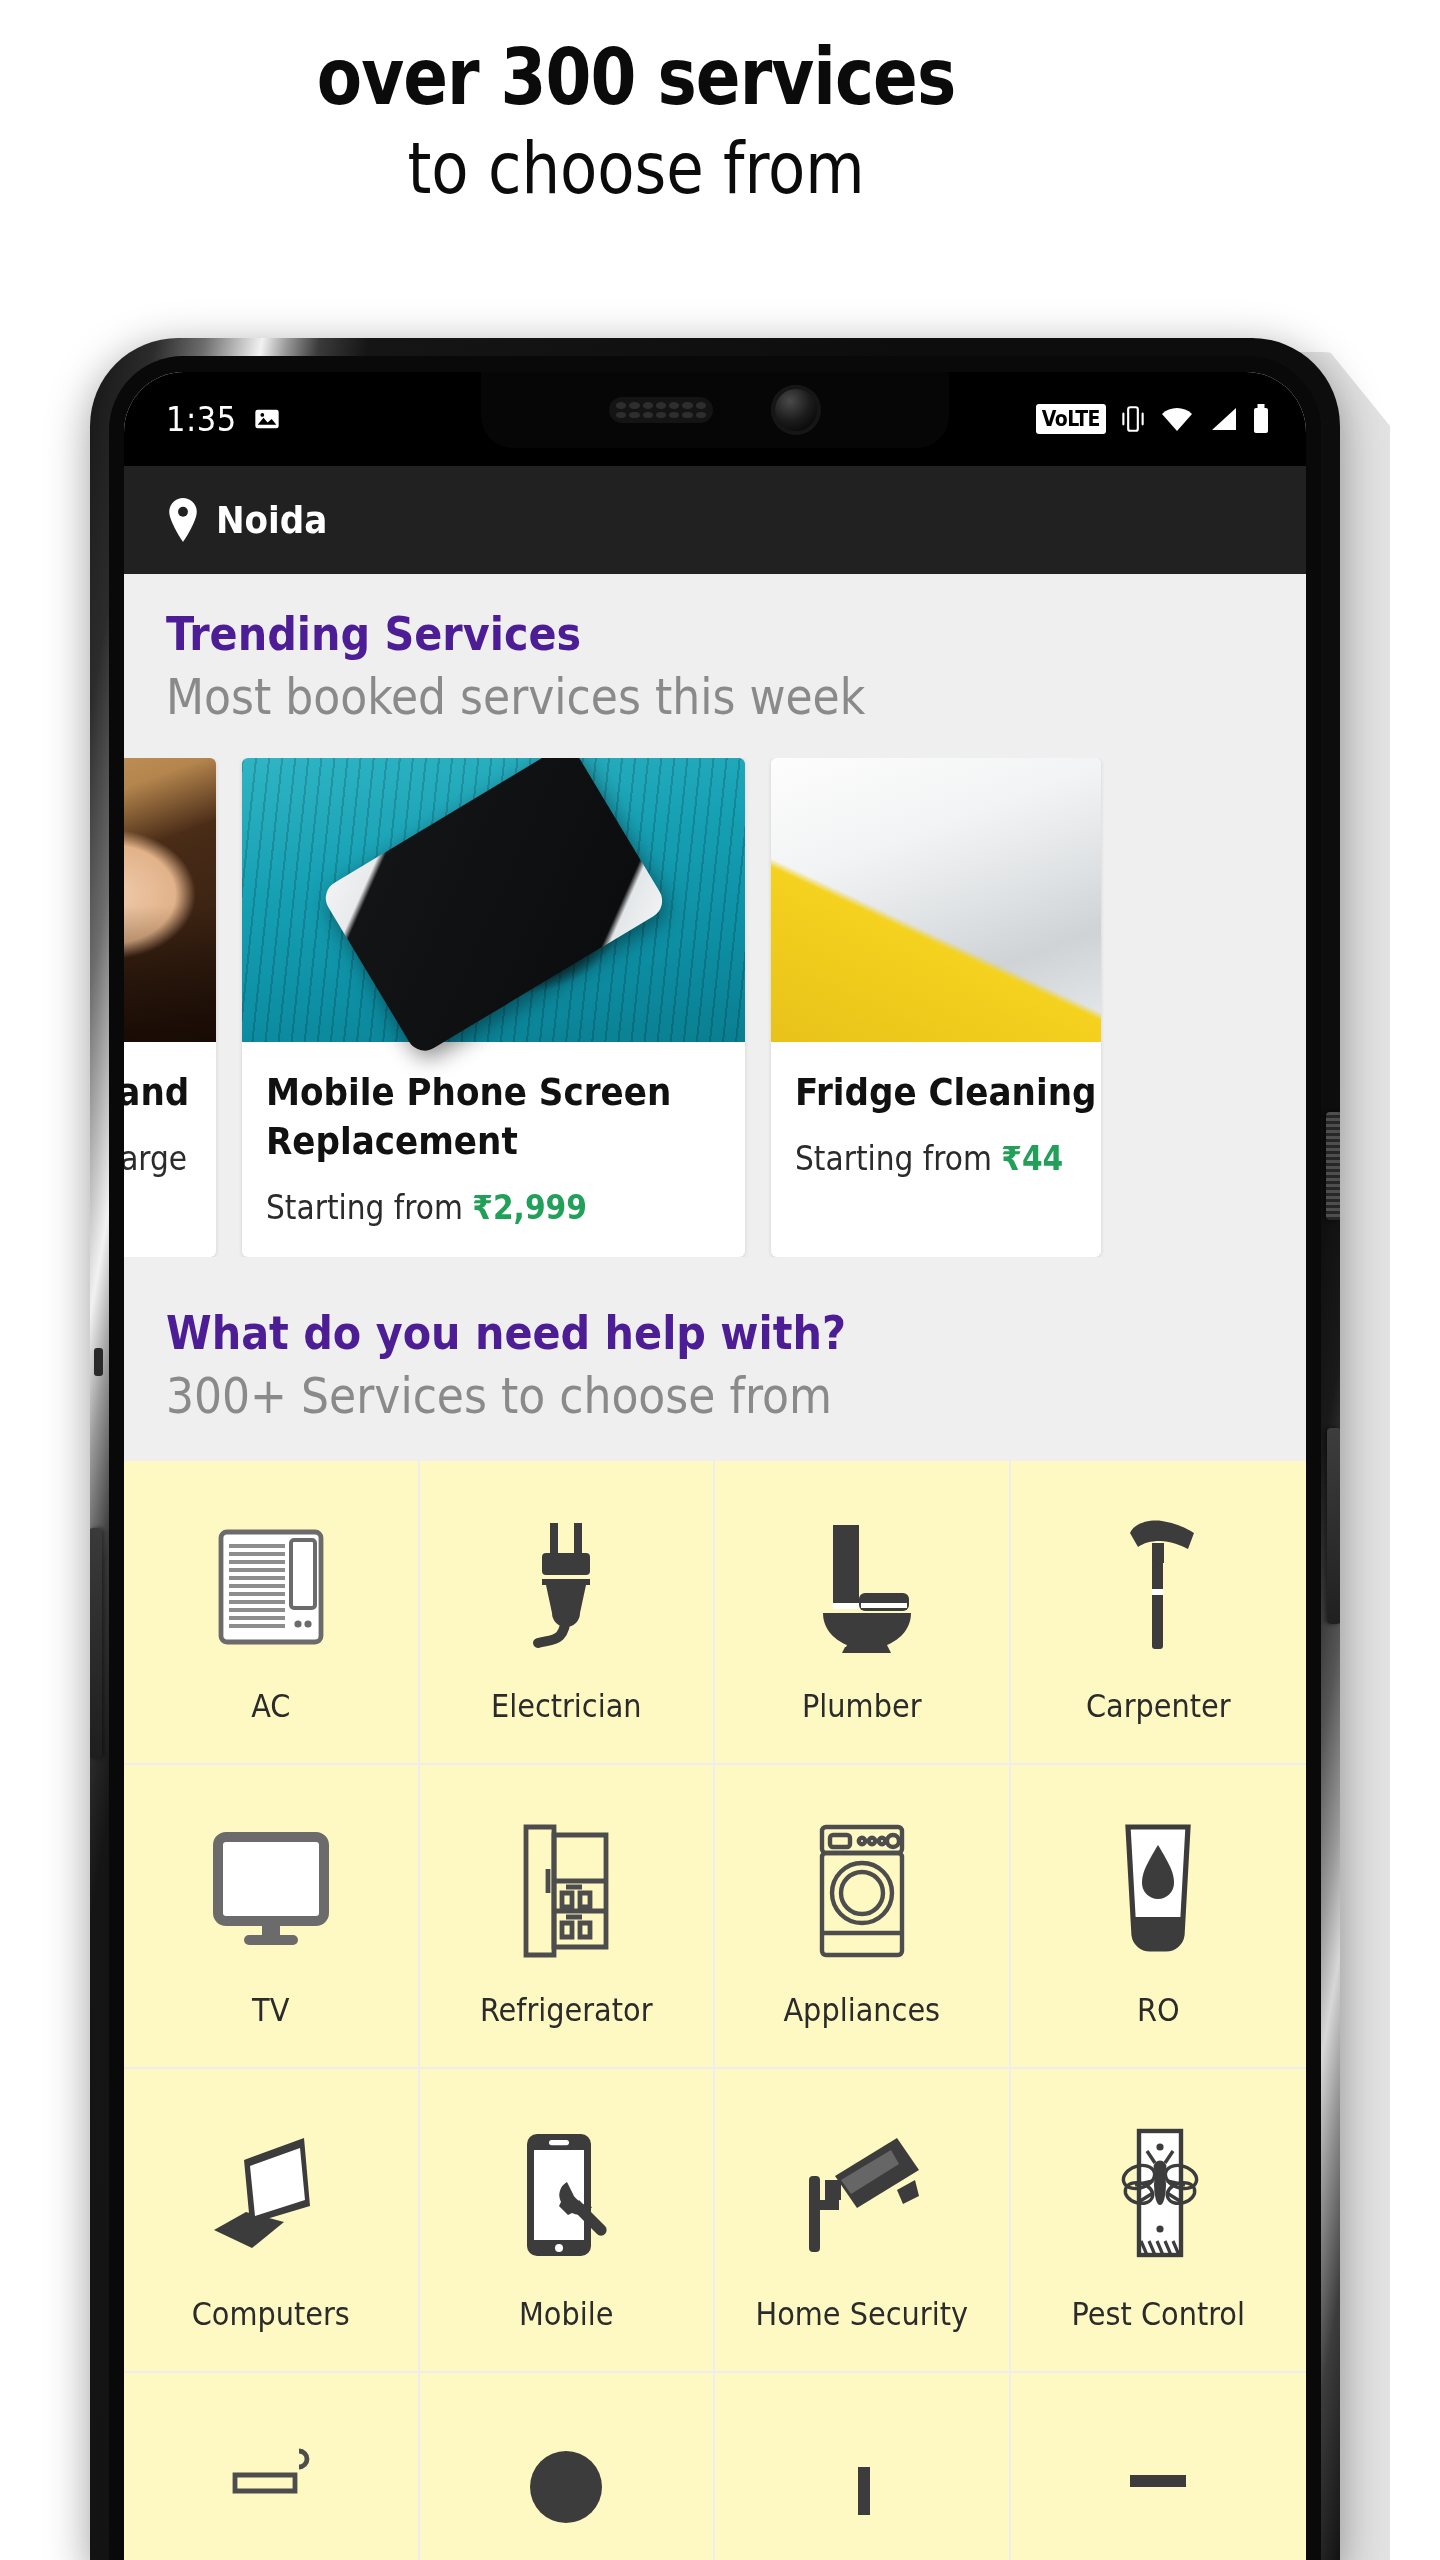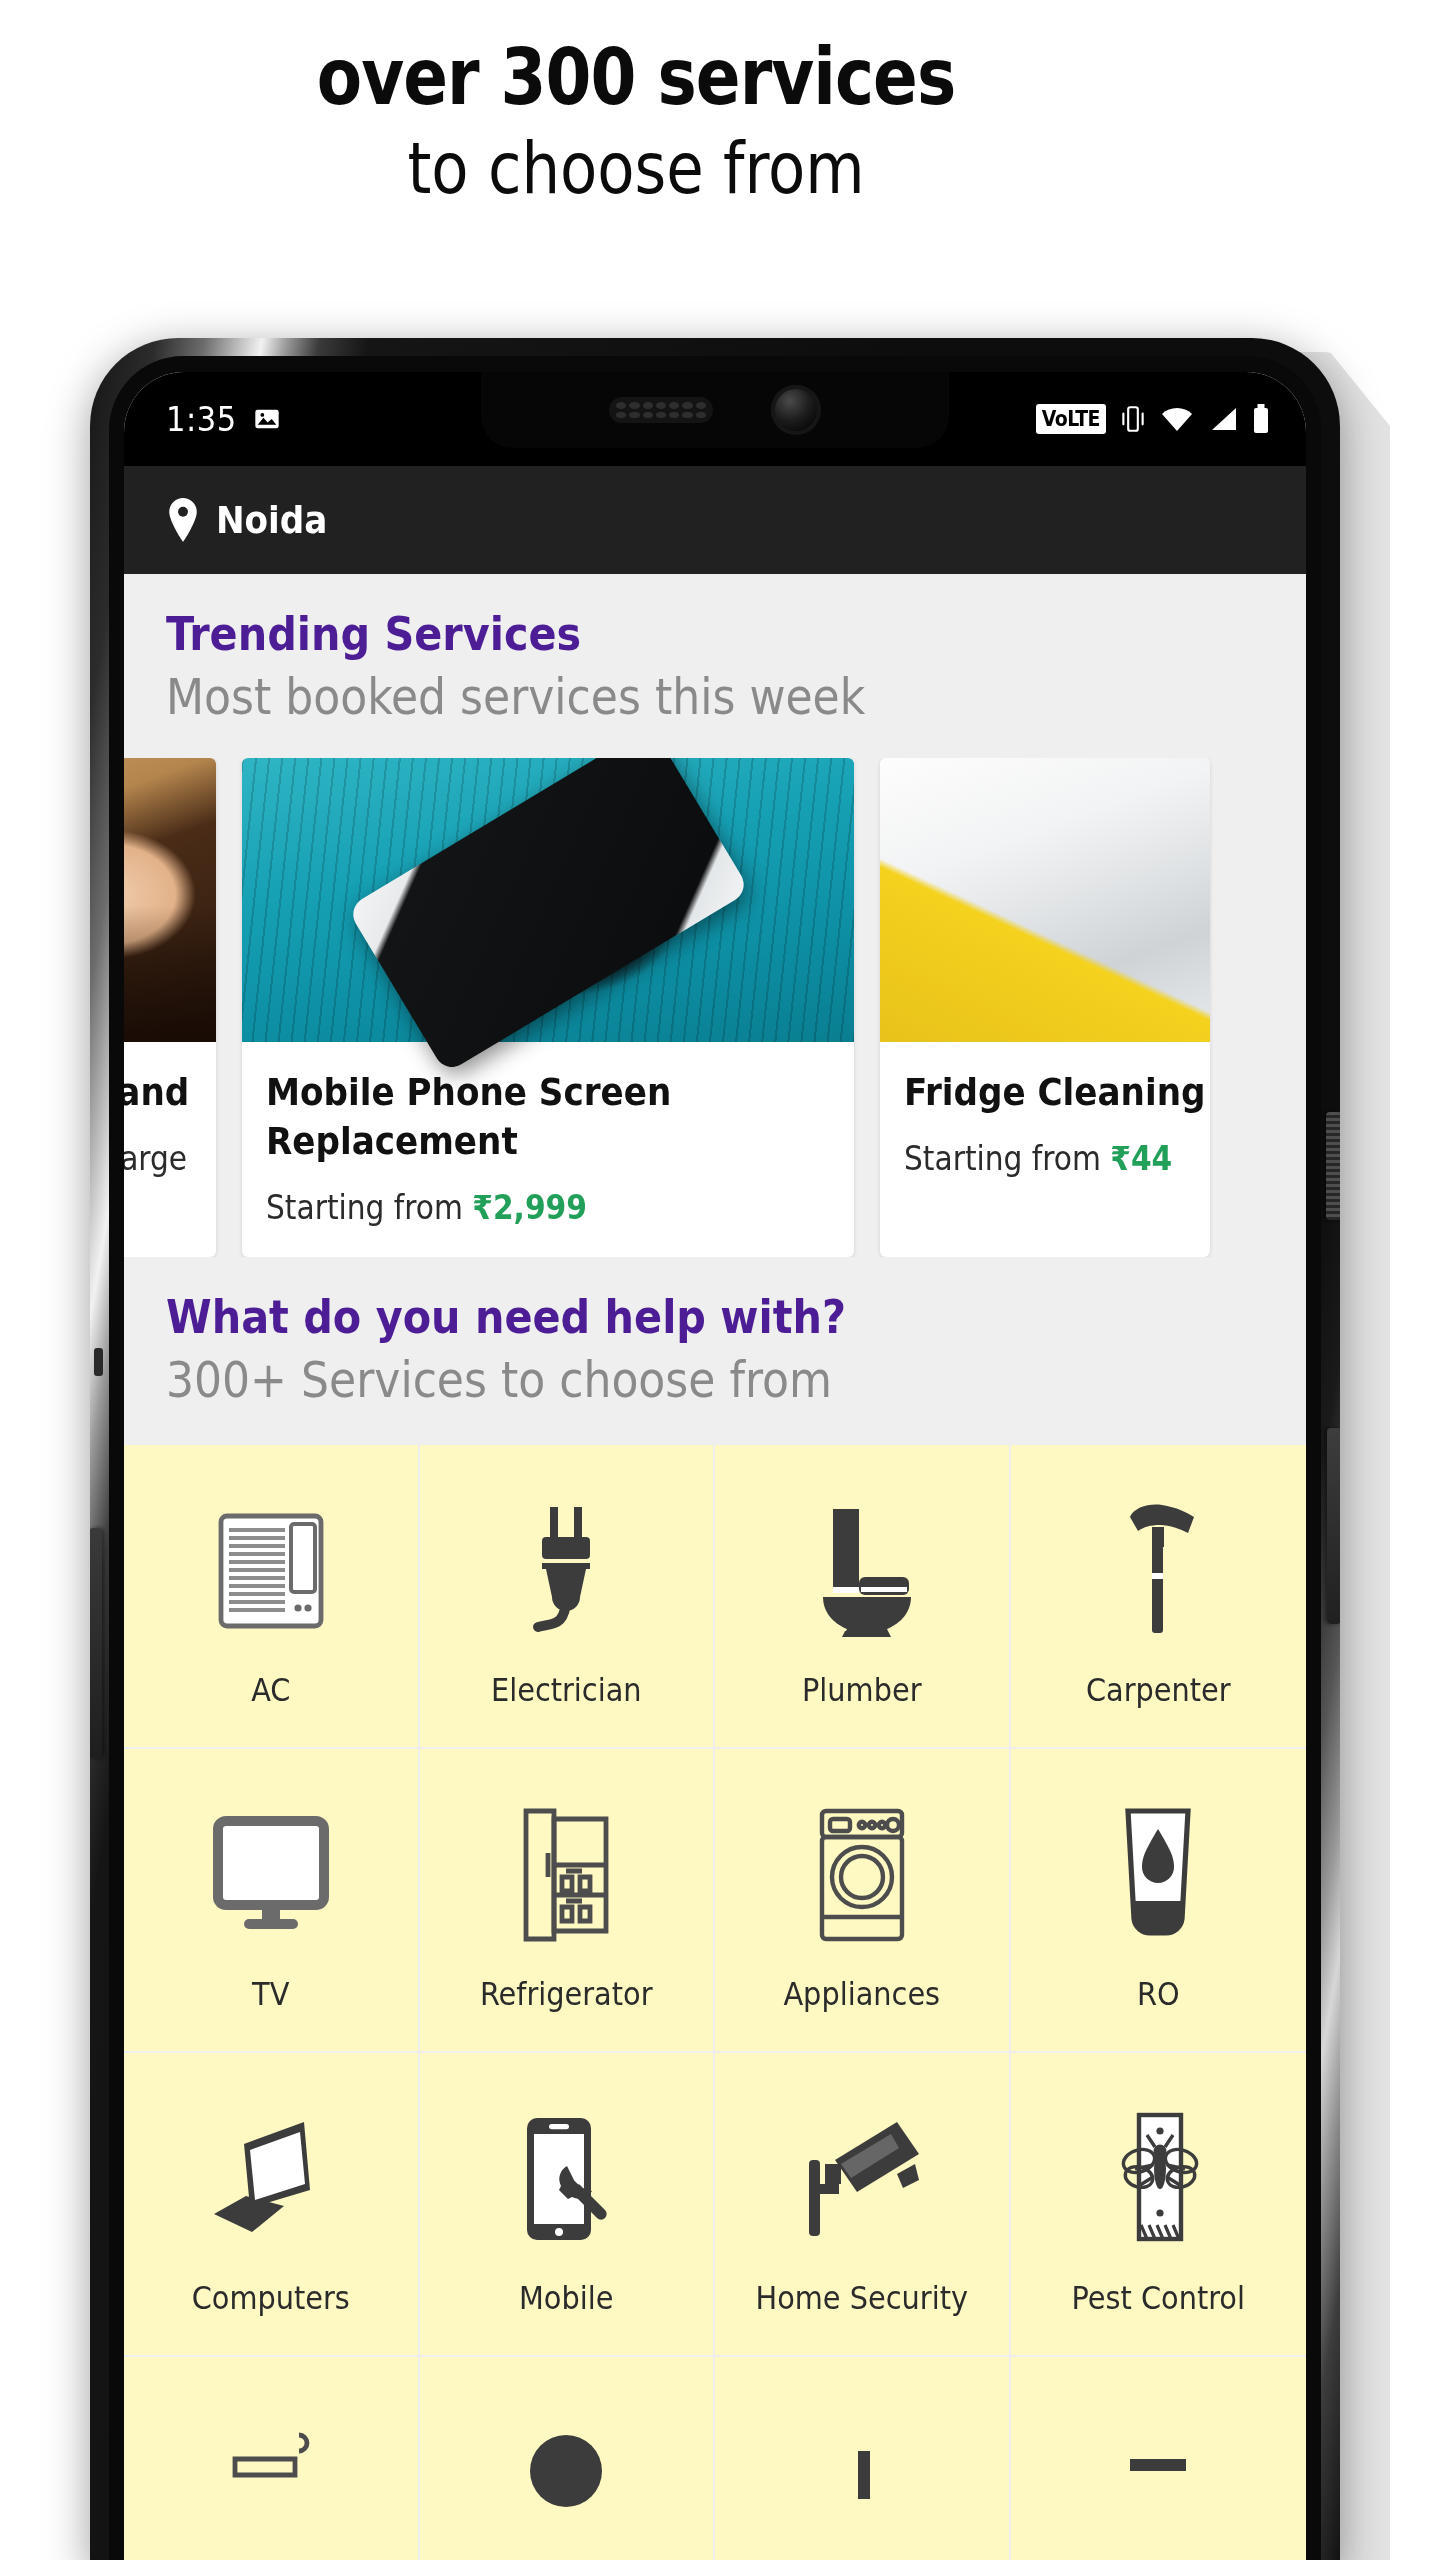--- a/index.html
+++ b/index.html
@@ -109,21 +109,21 @@
   
   .carousel {
     margin-top:30px; display:flex; gap:26px;
     padding-left:0px; overflow:hidden;
   }
   .card {
     background:#ffffff; border-radius:6px; flex:0 0 auto;
     box-shadow:0 1px 4px rgba(0,0,0,0.12); overflow:hidden;
   }
   .card.partial-left { width:232px; margin-left:-140px; }
-  .card.center { width:612px; }
+  .card.center { width:503px; }
   .card.partial-right { width:330px; }
   .card-img { height:284px; width:100%; }
   .img-carpenter {
     background:
       linear-gradient(180deg, rgba(0,0,0,0) 52%, rgba(20,8,3,0.75) 100%),
       radial-gradient(ellipse 120px 90px at 54% 48%, #f0cdae 0%, #e2b289 55%, rgba(226,178,137,0) 72%),
       linear-gradient(160deg,#c79a64 0%,#b4854d 22%,#4a2c17 40%,#3a2212 68%,#24140a 100%);
   }
   .img-phone {
     background:
@@ -318,21 +318,21 @@
           <div class="card-body">
             <div class="card-title">Fridge Cleaning</div>
             <div class="card-price">
               <span>Starting from </span><b style="color:#22a05a">₹44</b>
             </div>
           </div>
         </div>
 
       </div>
 
-      <div class="sec-head" style="padding-top:34px;padding-bottom:34px;">
+      <div class="sec-head" style="padding-top:50px;padding-bottom:34px;">
         <div class="sec-title">What do you need help with?</div>
         <div class="sec-sub">300+ Services to choose from</div>
       </div>
 
       <div class="grid-wrap">
         <div class="grid">
 
           <div class="tile">
             <div class="tile-icon">
               <svg width="108" height="122" viewBox="0 0 54 61">

